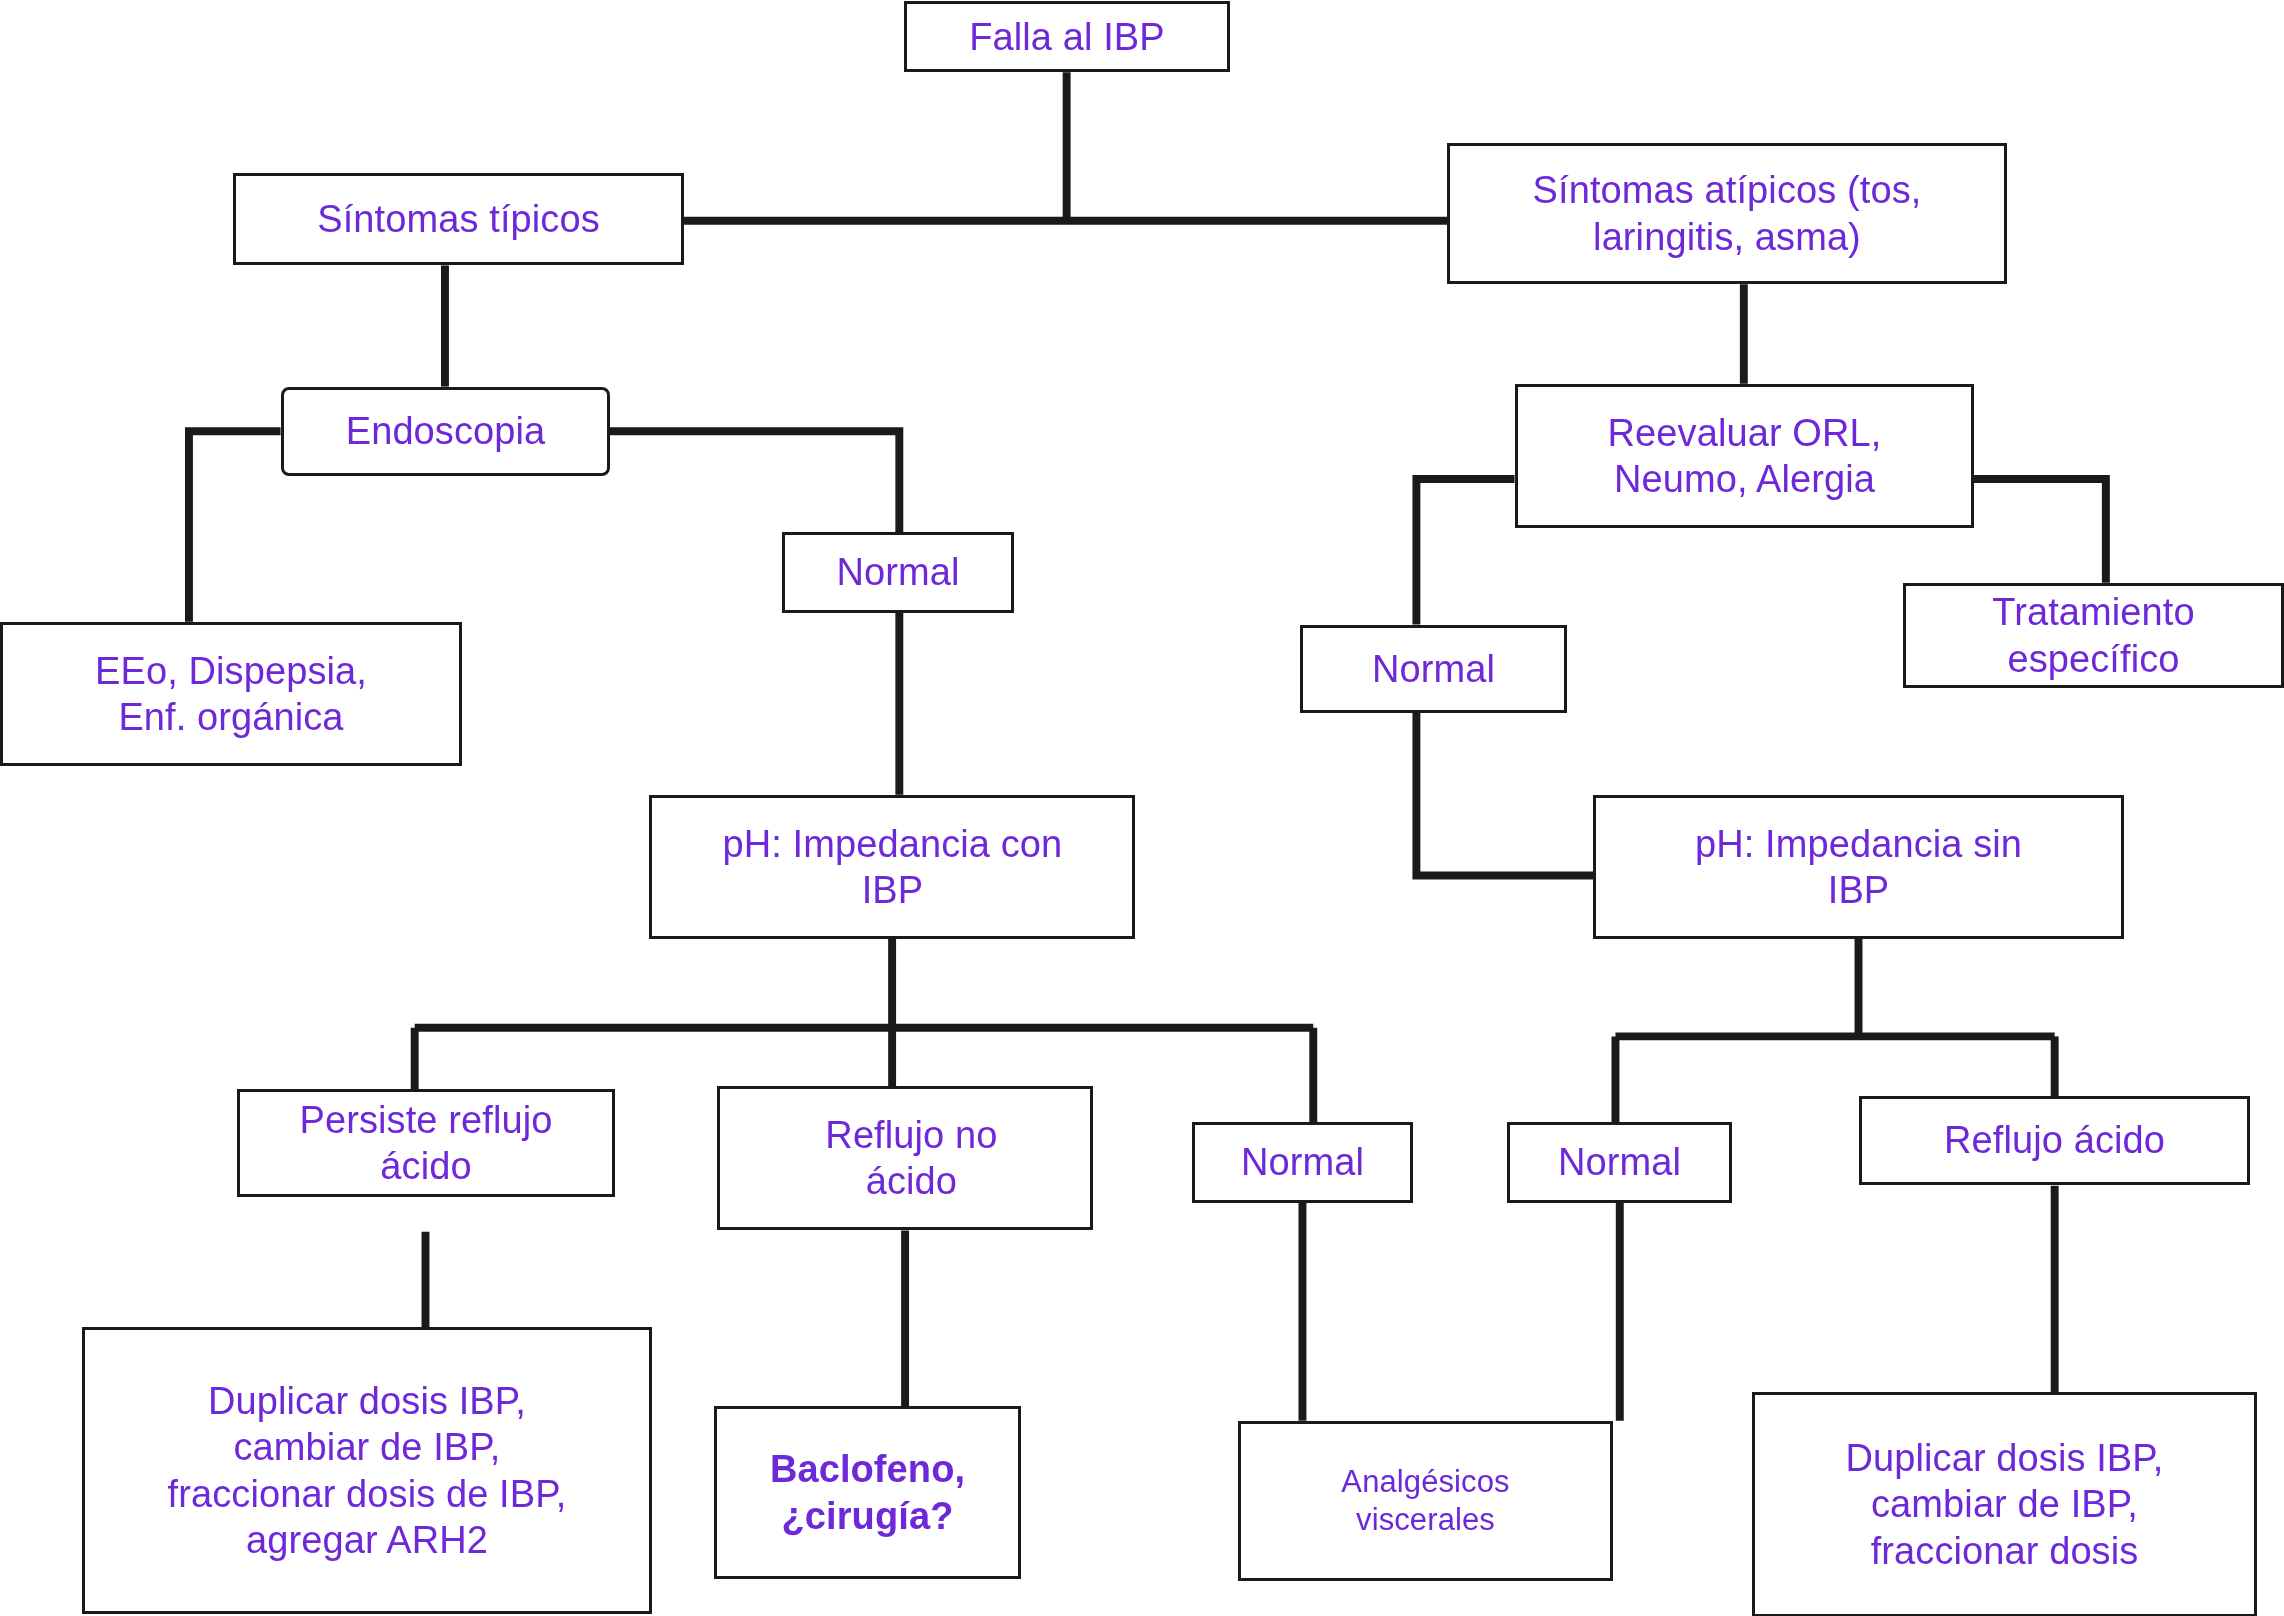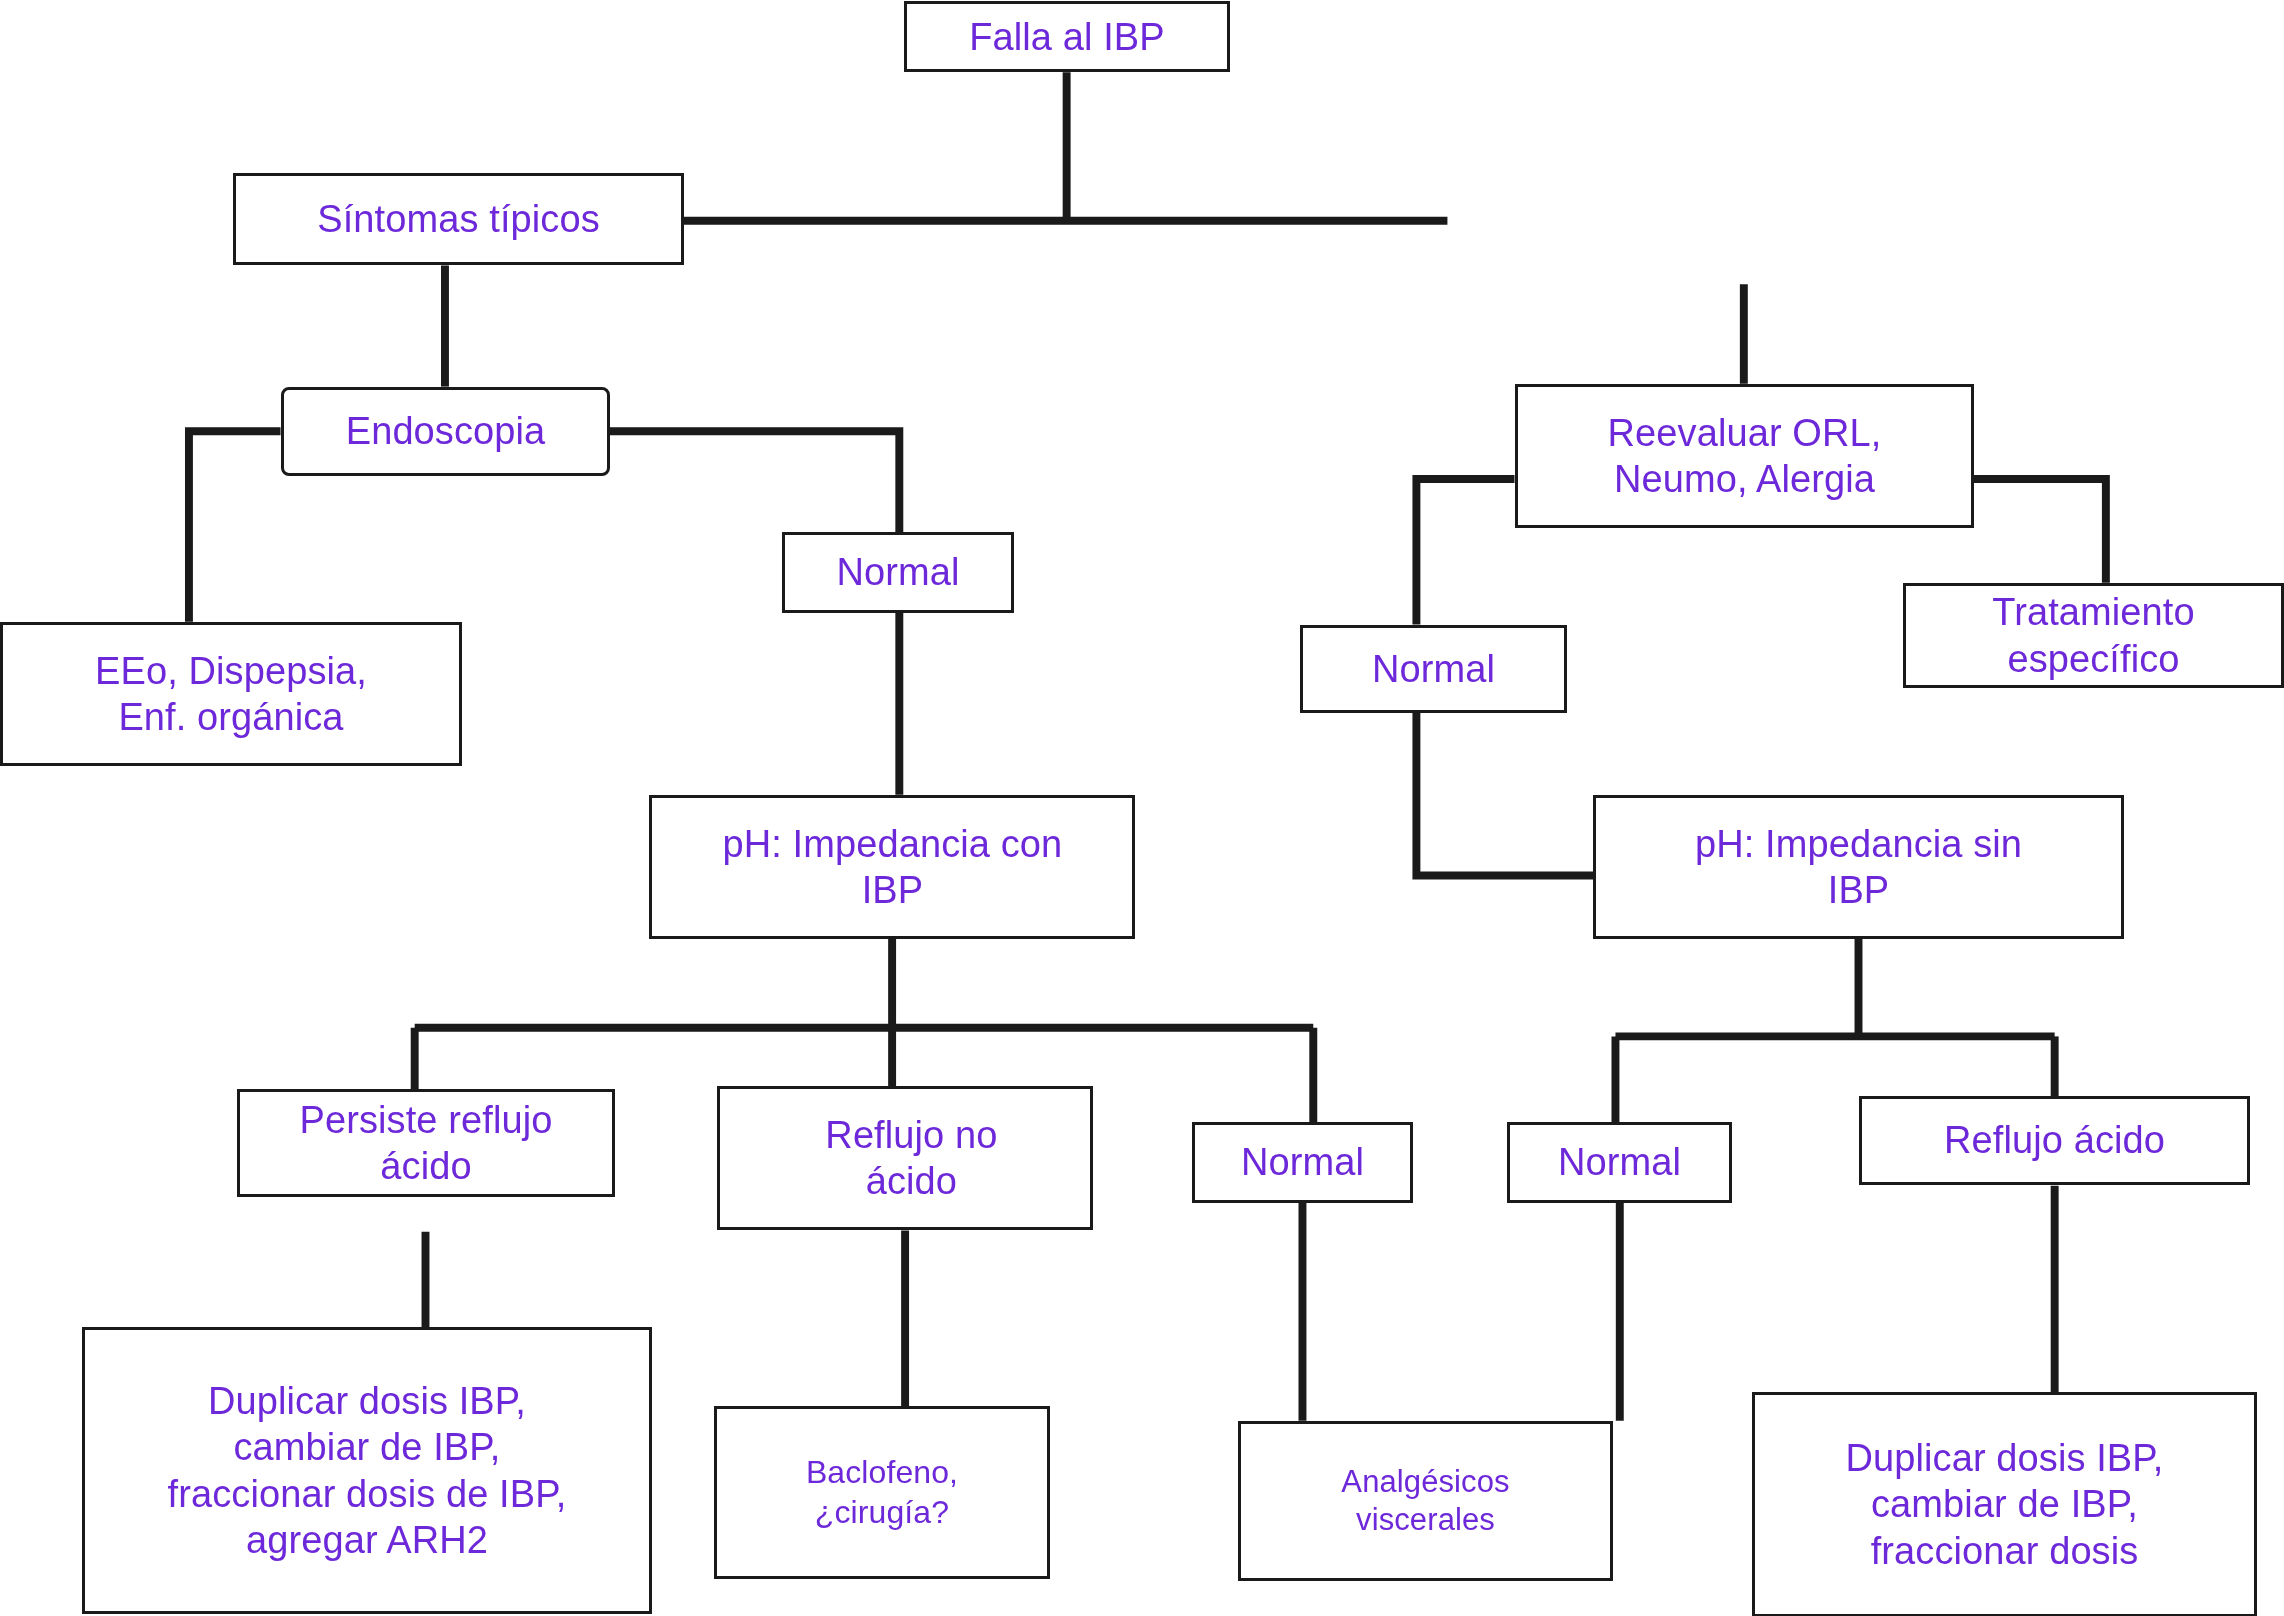--- a/index.html
+++ b/index.html
@@ -89,20 +89,22 @@
       <path d="M1806,1668 L1806,1970"></path>
       <path d="M2246,1668 L2246,1970"></path>
       <path d="M2849,1644 L2849,1930"></path>
     </g>
   </svg>
 
   <div class="node" style="left:904px;top:1.4px;width:326px;height:71px;font-size:38px;">Falla al IBP</div>
 
   <div class="node" style="left:233px;top:173px;width:451px;height:92px;font-size:38px;">Síntomas típicos</div>
 
+  <div class="node" style="left:1447px;top:143px;width:560px;height:141px;font-size:38px;">Síntomas atípicos (tos,
+laringitis, asma)</div>
 
   <div class="node" style="left:281px;top:387px;width:329px;height:89px;font-size:38px;border-radius:8px;">Endoscopia</div>
 
   <div class="node" style="left:1515px;top:384px;width:459px;height:144px;font-size:38px;">Reevaluar ORL,
 Neumo, Alergia</div>
 
   <div class="node" style="left:782px;top:532px;width:232px;height:81px;font-size:38px;">Normal</div>
 
   <div class="node" style="left:1300px;top:625px;width:267px;height:88px;font-size:38px;">Normal</div>
 
@@ -128,21 +130,21 @@
 
   <div class="node" style="left:1507px;top:1122px;width:225px;height:81px;font-size:38px;">Normal</div>
 
   <div class="node" style="left:1859px;top:1096px;width:391px;height:89px;font-size:38px;">Reflujo ácido</div>
 
   <div class="node" style="left:82px;top:1327px;width:570px;height:287px;font-size:38px;">Duplicar dosis IBP,
 cambiar de IBP,
 fraccionar dosis de IBP,
 agregar ARH2</div>
 
-  <div class="node" style="left:714px;top:1406px;width:336px;height:173px;font-size:32px;">Baclofeno,
+  <div class="node" style="left:714px;top:1406px;width:307px;height:173px;font-size:38px;font-weight:bold;">Baclofeno,
 ¿cirugía?</div>
 
   <div class="node" style="left:1238px;top:1421px;width:375px;height:160px;font-size:31px;">Analgésicos
 viscerales</div>
 
   <div class="node" style="left:1752px;top:1392px;width:505px;height:225px;font-size:38px;">Duplicar dosis IBP,
 cambiar de IBP,
 fraccionar dosis</div>
 
 </div>

